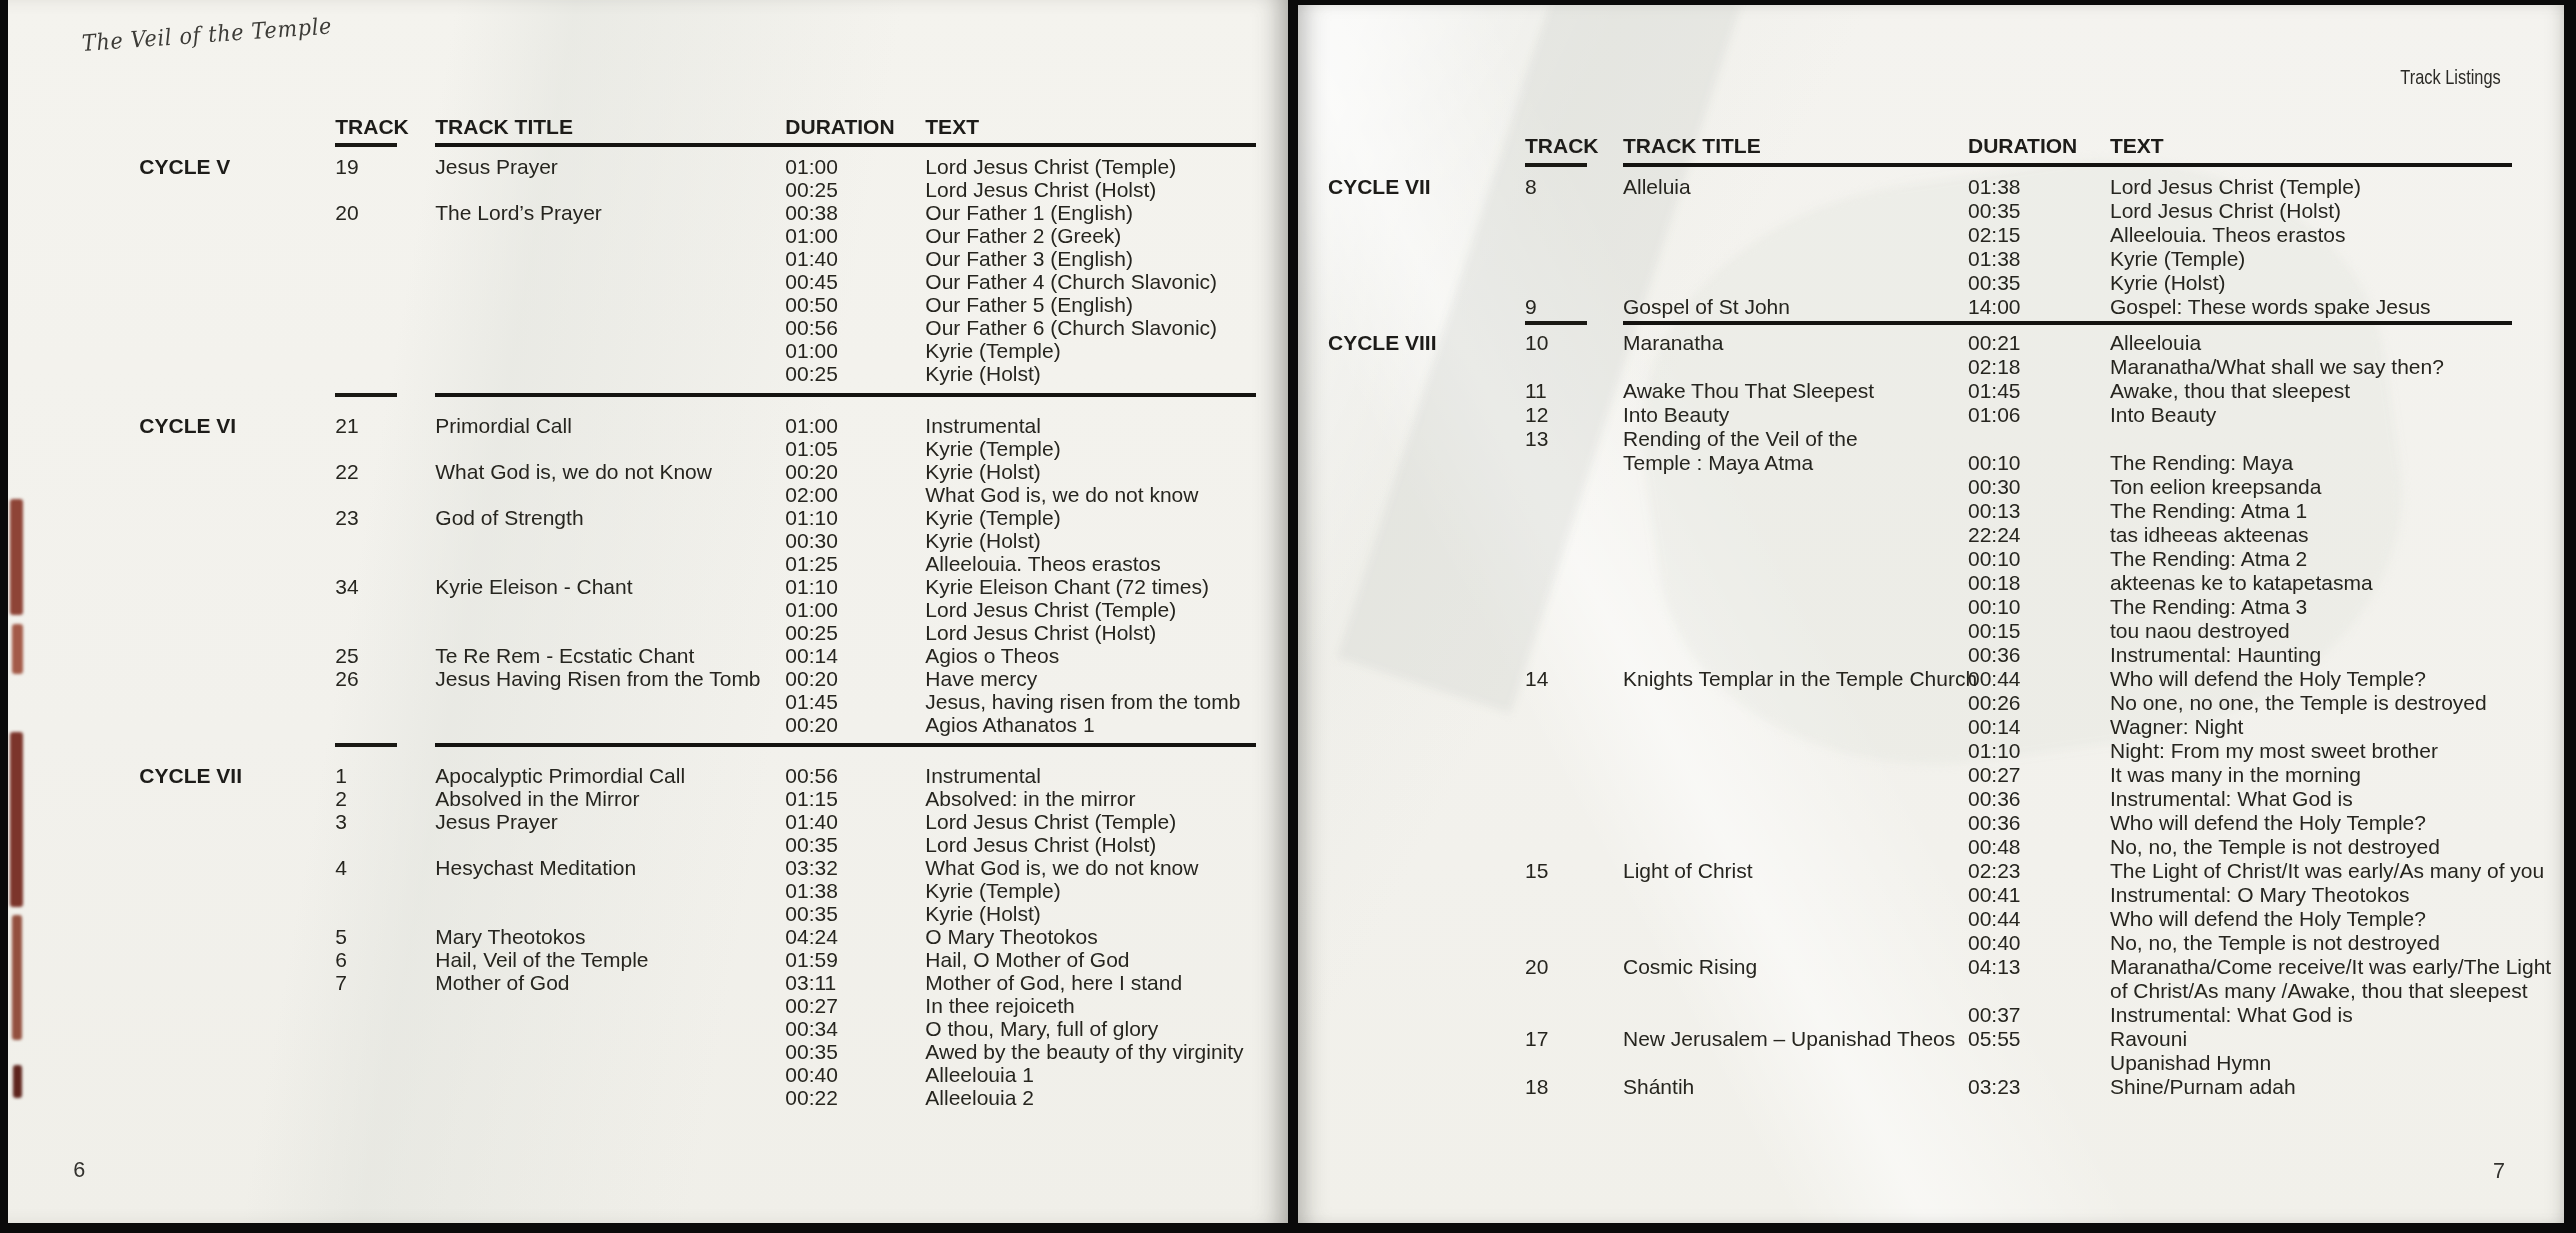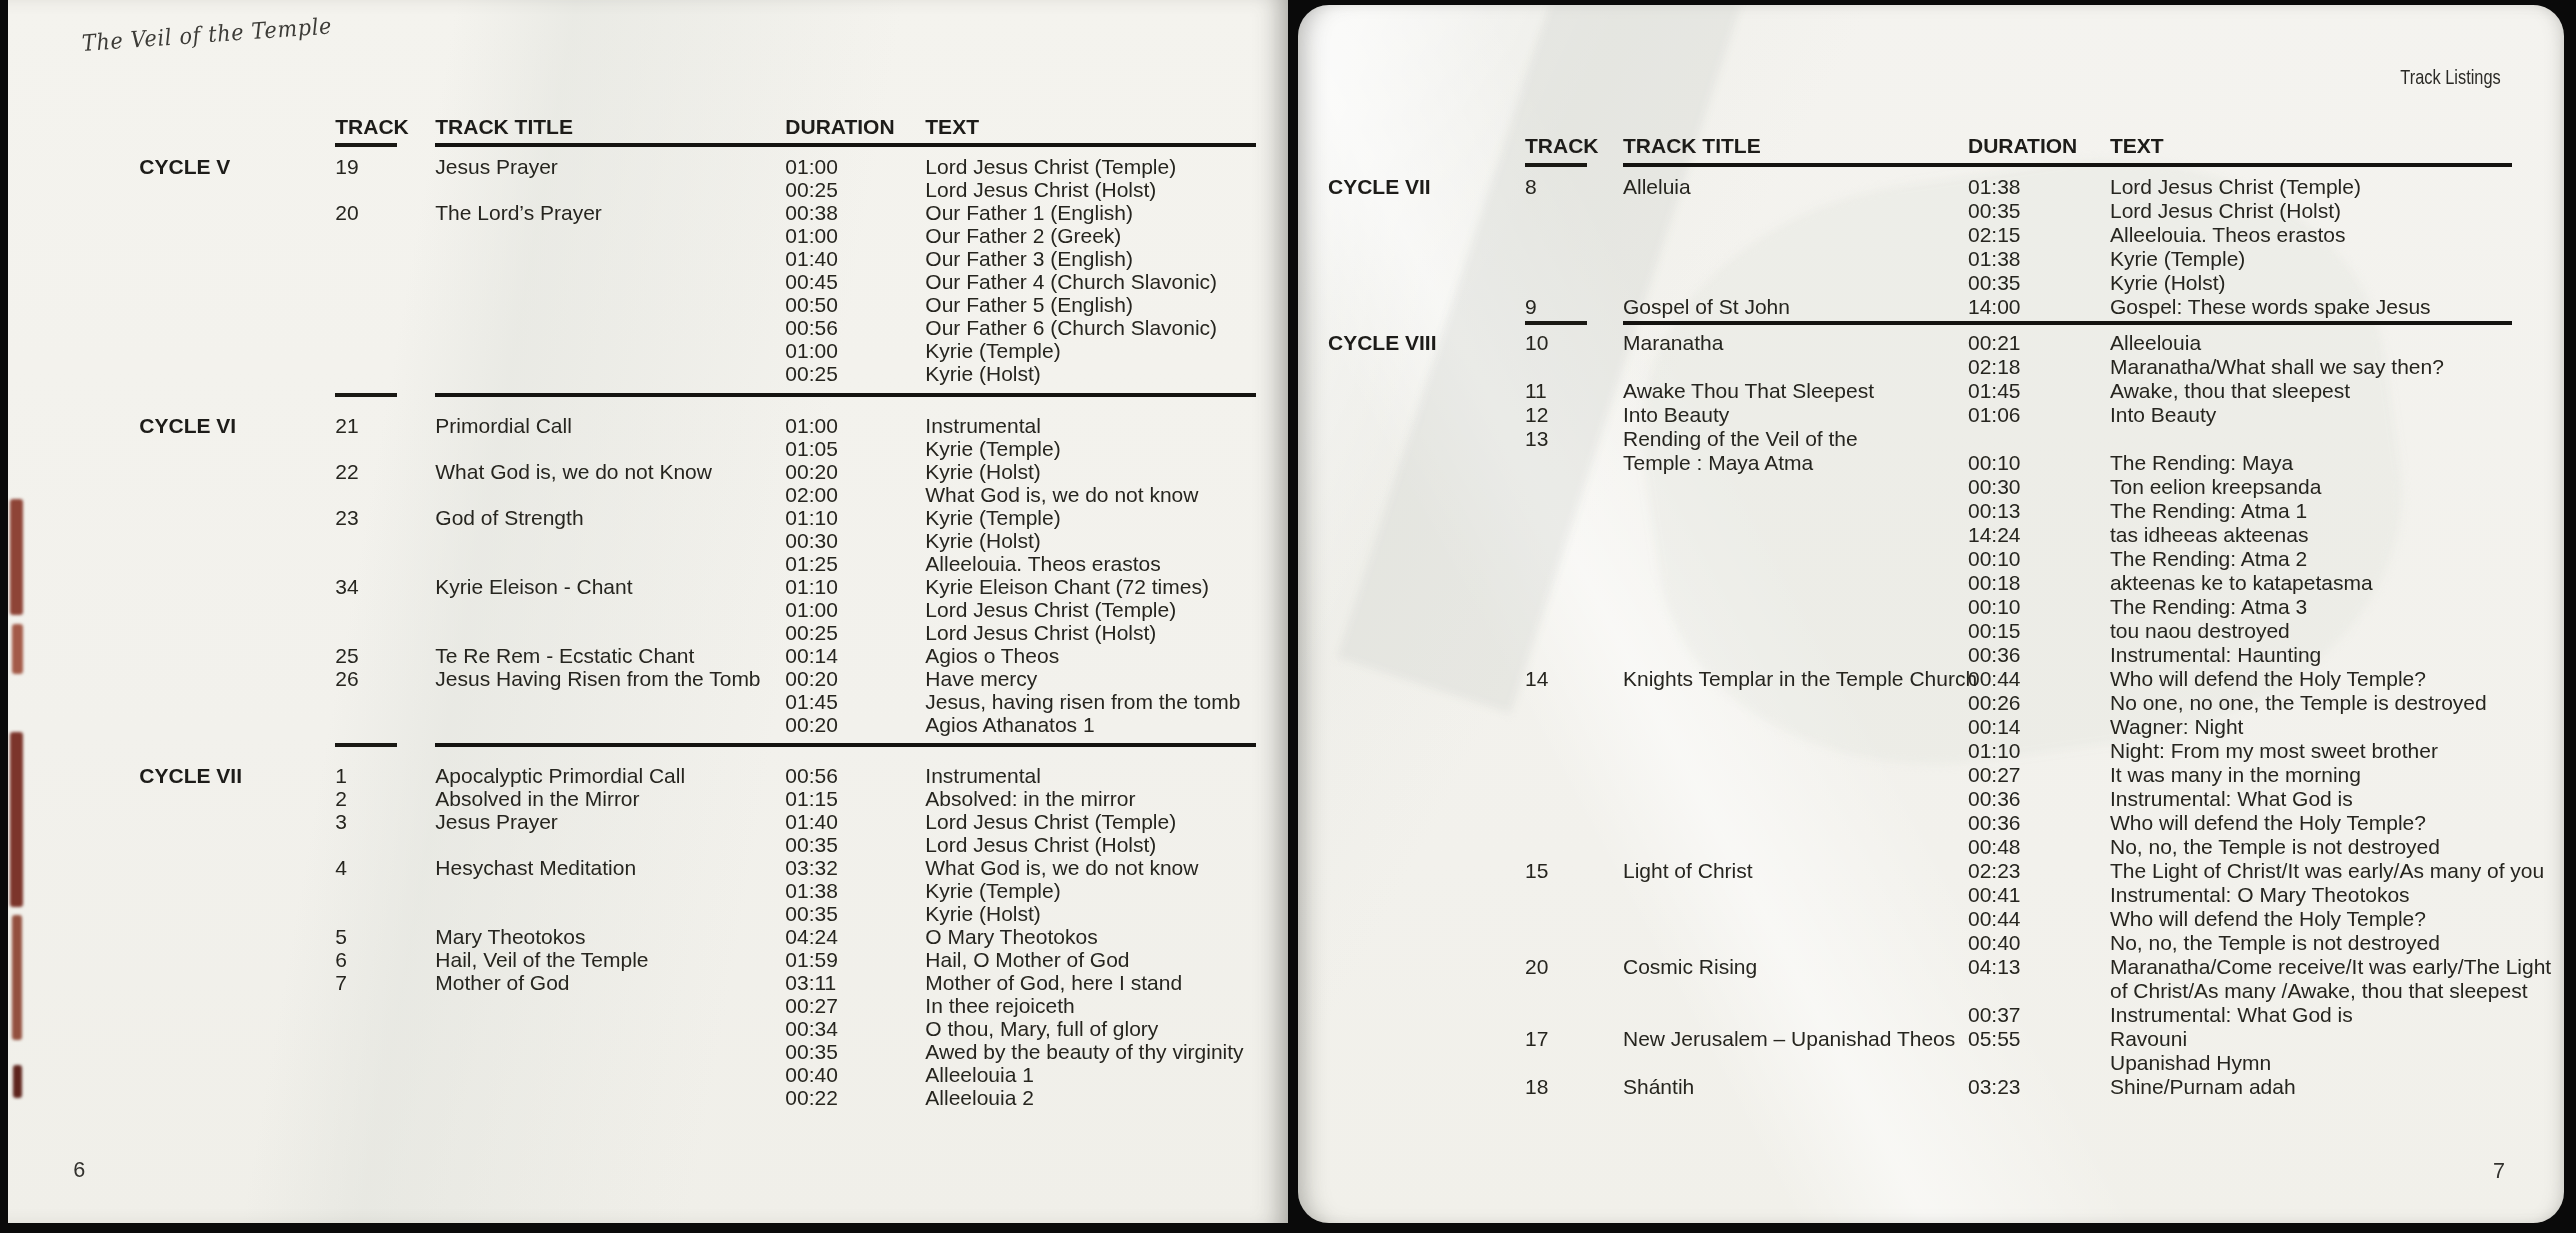--- a/index.html
+++ b/index.html
@@ -25,21 +25,20 @@
     box-shadow: inset -21.6px 0 27px -15px rgba(60,60,55,.45);
   }
   .page.right {
     left:1298px; width:1266px; top:5px;
     background:
       linear-gradient(115deg, rgba(255,255,255,.55) 4%, rgba(255,255,255,0) 18%),
       linear-gradient(62deg, rgba(255,255,255,0) 26%, rgba(255,255,255,.5) 33%, rgba(255,255,255,0) 44%),
       linear-gradient(118deg, rgba(224,226,220,.35) 10%, rgba(255,255,255,0) 30%),
       linear-gradient(180deg, #f4f3ef 0%, #f2f1ec 70%, #f1f0ea 100%);
     box-shadow: inset 18.3px 0 25px -13.3px rgba(70,70,64,.40), inset -11.6px 0 18.3px -11.6px rgba(90,90,84,.35);
-    border-radius: 31px;
   }
   .ghost {
     position:absolute; pointer-events:none; filter:blur(5px);
   }
   
   .ghost.band1 { left:150px; top:-50px; width:183px; height:749px; background:rgba(210,212,205,.35); transform:rotate(18deg); }
   .ghost.band2 { left:349px; top:166px; width:749px; height:582px; background:rgba(216,217,210,.22); transform:rotate(-8deg); border-radius:40%; }
   
   .edge-mark { position:absolute; filter:blur(1.7px); border-radius:3.3px; }
   .m1 { left:10px; top:499px;  width:13.3px; height:116px; background:#8e4437; }
@@ -508,21 +507,21 @@
         <div class="cell cycle-label"></div>
         <div class="cell"></div>
         <div class="cell"></div>
         <div class="cell"><span class="scaled">00:13</span></div>
         <div class="cell"><span class="scaled">The Rending: Atma 1</span></div>
       </div>
       <div class="grid-row">
         <div class="cell cycle-label"></div>
         <div class="cell"></div>
         <div class="cell"></div>
-        <div class="cell"><span class="scaled">14:24</span></div>
+        <div class="cell"><span class="scaled">22:24</span></div>
         <div class="cell"><span class="scaled">tas idheeas akteenas</span></div>
       </div>
       <div class="grid-row">
         <div class="cell cycle-label"></div>
         <div class="cell"></div>
         <div class="cell"></div>
         <div class="cell"><span class="scaled">00:10</span></div>
         <div class="cell"><span class="scaled">The Rending: Atma 2</span></div>
       </div>
       <div class="grid-row">

